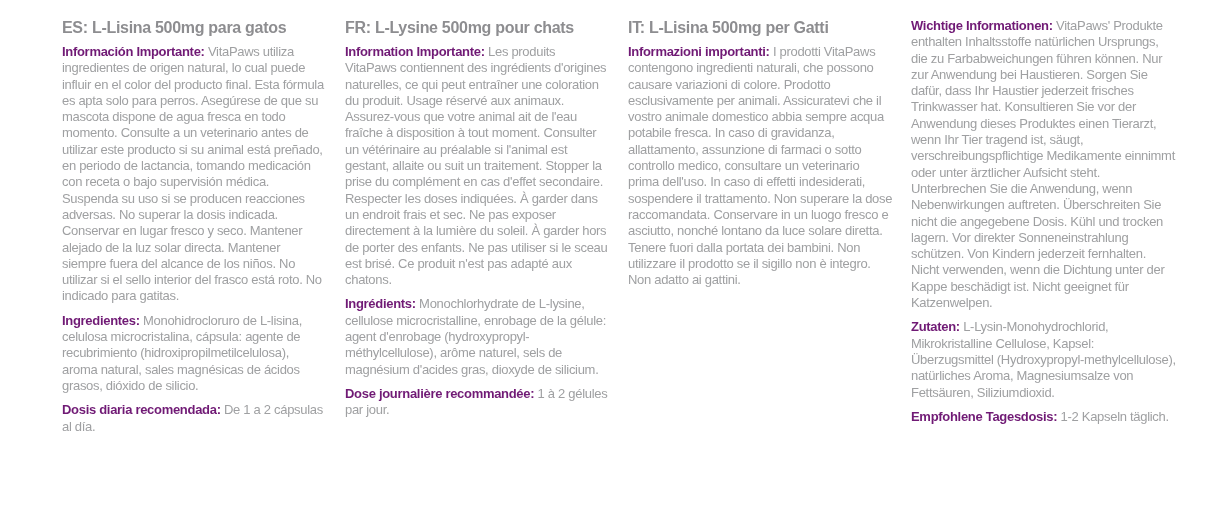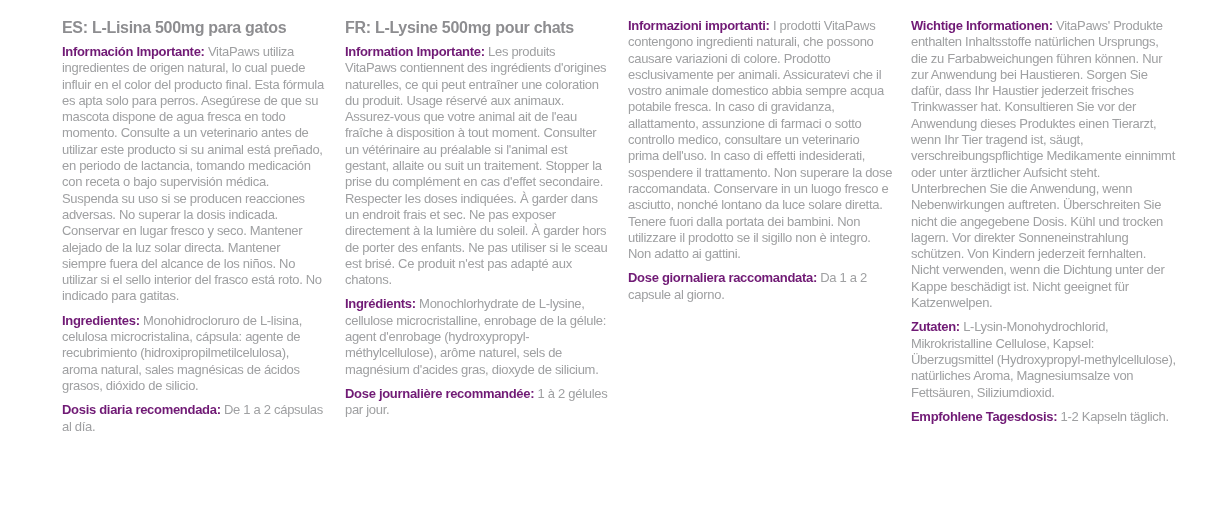--- a/index.html
+++ b/index.html
@@ -78,27 +78,24 @@
         <strong>Ingrédients:</strong>
         <span>Monochlorhydrate de L-lysine, cellulose microcristalline, enrobage de la gélule: agent d'enrobage (hydroxypropyl-méthylcellulose), arôme naturel, sels de magnésium d'acides gras, dioxyde de silicium.</span>
       </p>
       <p>
         <strong>Dose journalière recommandée:</strong>
         <span>1 à 2 gélules par jour.</span>
       </p>
     </section>
 
     <section class="col">
+      <h2>IT: L-Lisina 500mg per Gatti</h2>
       <p>
         <strong>Informazioni importanti:</strong>
         <span>I prodotti VitaPaws contengono ingredienti naturali, che possono causare variazioni di colore. Prodotto esclusivamente per animali. Assicuratevi che il vostro animale domestico abbia sempre acqua potabile fresca. In caso di gravidanza, allattamento, assunzione di farmaci o sotto controllo medico, consultare un veterinario prima dell'uso. In caso di effetti indesiderati, sospendere il trattamento. Non superare la dose raccomandata. Conservare in un luogo fresco e asciutto, nonché lontano da luce solare diretta. Tenere fuori dalla portata dei bambini. Non utilizzare il prodotto se il sigillo non è integro. Non adatto ai gattini.</span>
-      </p>
-      <p>
-        <strong>Dose giornaliera raccomandata:</strong>
-        <span>Da 1 a 2 capsule al giorno.</span>
       </p>
     </section>
 
     <section class="col">
       <p>
         <strong>Wichtige Informationen:</strong>
         <span>VitaPaws' Produkte enthalten Inhaltsstoffe natürlichen Ursprungs, die zu Farbabweichungen führen können. Nur zur Anwendung bei Haustieren. Sorgen Sie dafür, dass Ihr Haustier jederzeit frisches Trinkwasser hat. Konsultieren Sie vor der Anwendung dieses Produktes einen Tierarzt, wenn Ihr Tier tragend ist, säugt, verschreibungspflichtige Medikamente einnimmt oder unter ärztlicher Aufsicht steht. Unterbrechen Sie die Anwendung, wenn Nebenwirkungen auftreten. Überschreiten Sie nicht die angegebene Dosis. Kühl und trocken lagern. Vor direkter Sonneneinstrahlung schützen. Von Kindern jederzeit fernhalten. Nicht verwenden, wenn die Dichtung unter der Kappe beschädigt ist. Nicht geeignet für Katzenwelpen.</span>
       </p>
       <p>
         <strong>Zutaten:</strong>

